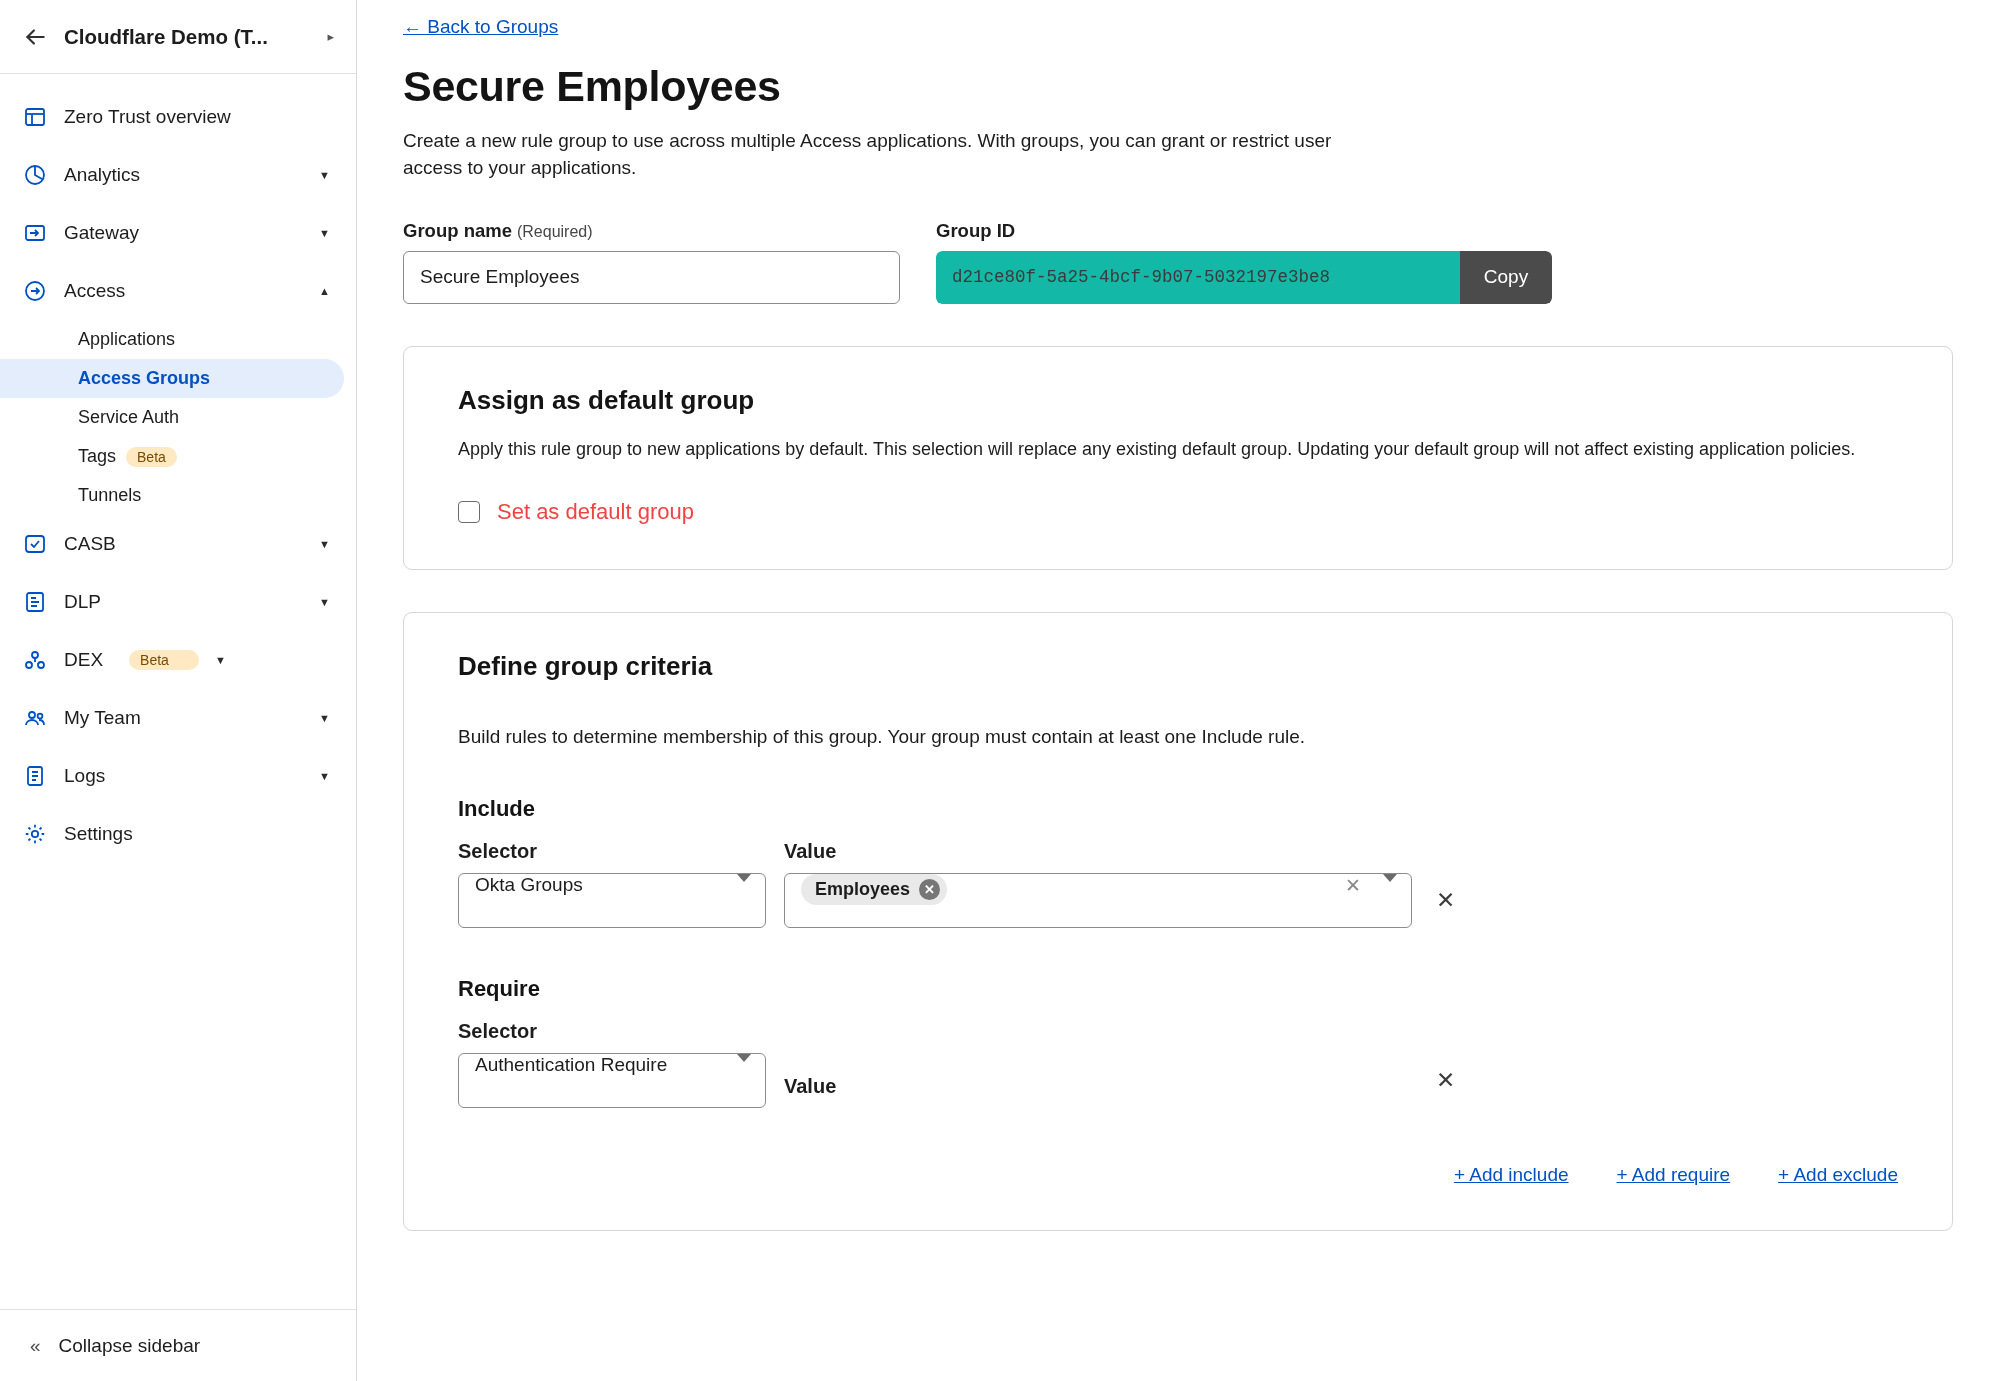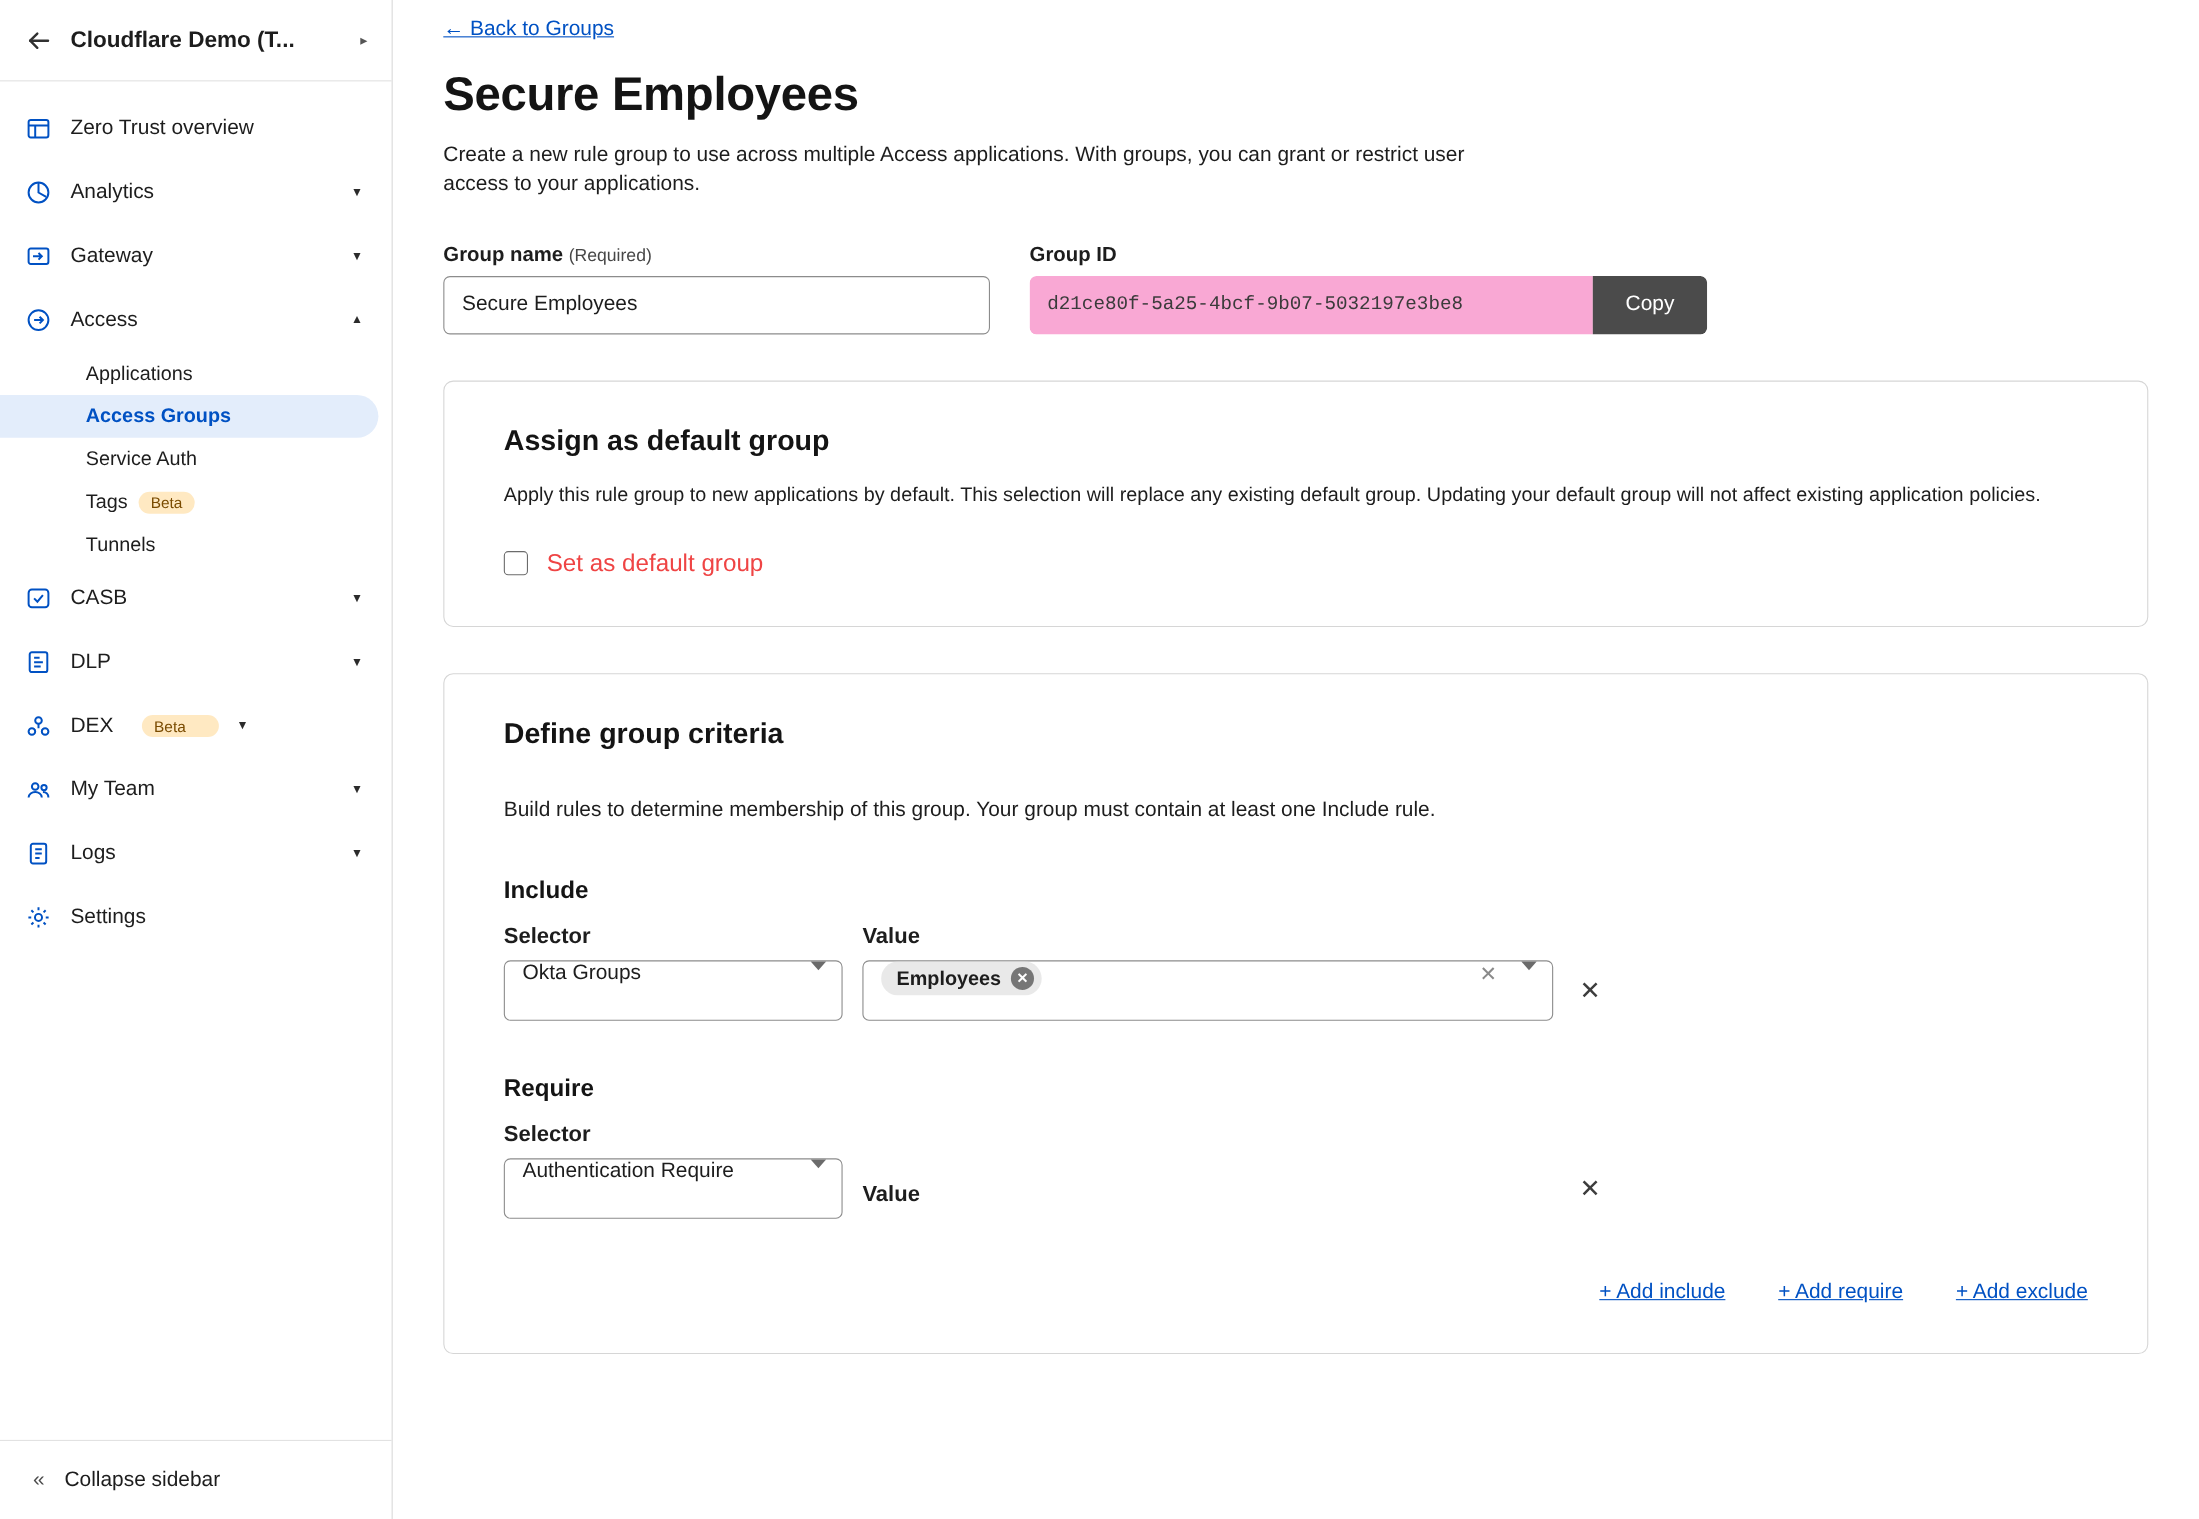--- a/index.html
+++ b/index.html
@@ -199,33 +199,33 @@
   }
   .groupid-wrap {
     display: flex;
     width: 616px;
     height: 53px;
     border-radius: 6px;
     overflow: hidden;
   }
   .groupid-value {
     flex: 1 1 auto;
-    background: #f9a8d4;
+    background: #14b8a6;
     display: flex;
     align-items: center;
     padding: 13px 16px;
     font-family: "Liberation Mono", monospace;
     font-size: 17.5px;
     color: #3b3b3b;
     border-radius: 6px 0 0 6px;
     white-space: nowrap;
     overflow: hidden;
   }
   .copy-btn {
-    width: 104px;
+    width: 92px;
     background: #4b4b4b;
     color: #ffffff;
     font-size: 19px;
     display: flex;
     align-items: center;
     justify-content: center;
     border: none;
     border-radius: 0 6px 6px 0;
     cursor: pointer;
     font-family: "Liberation Sans", sans-serif;

